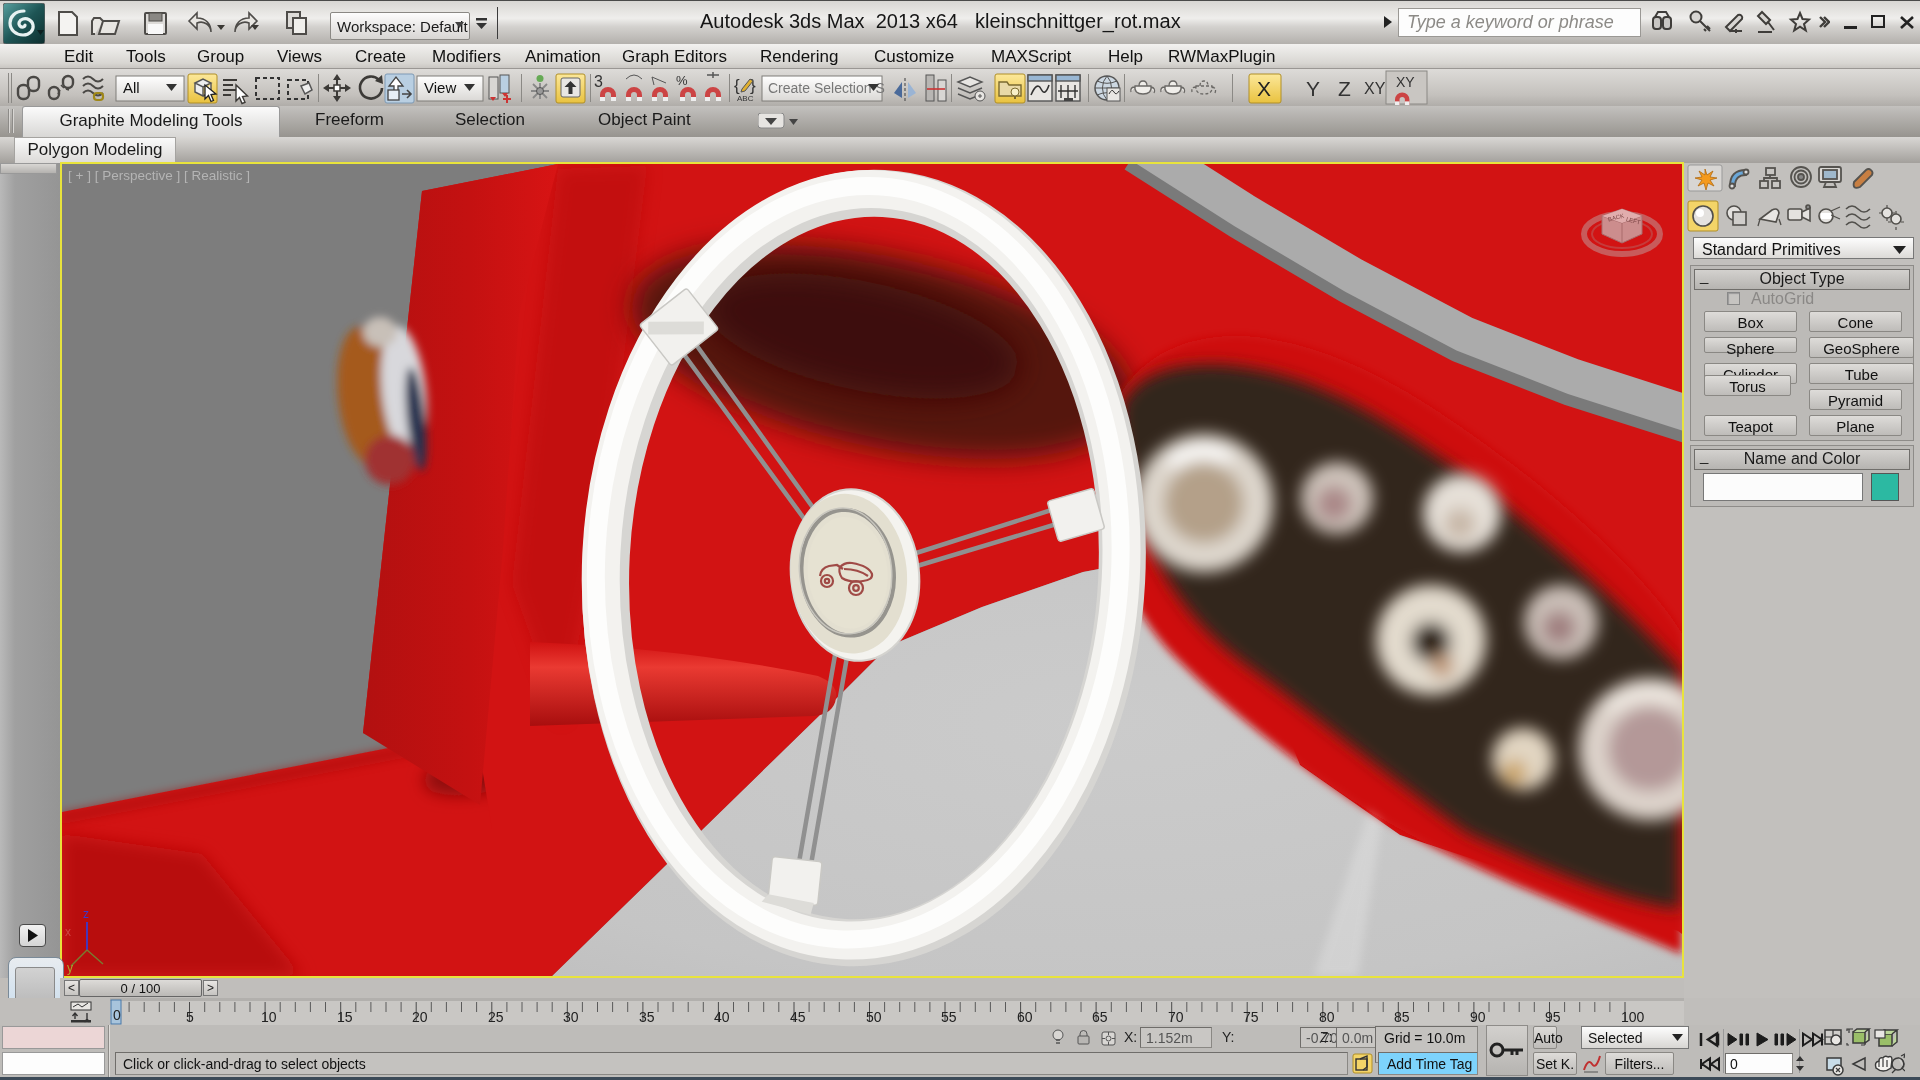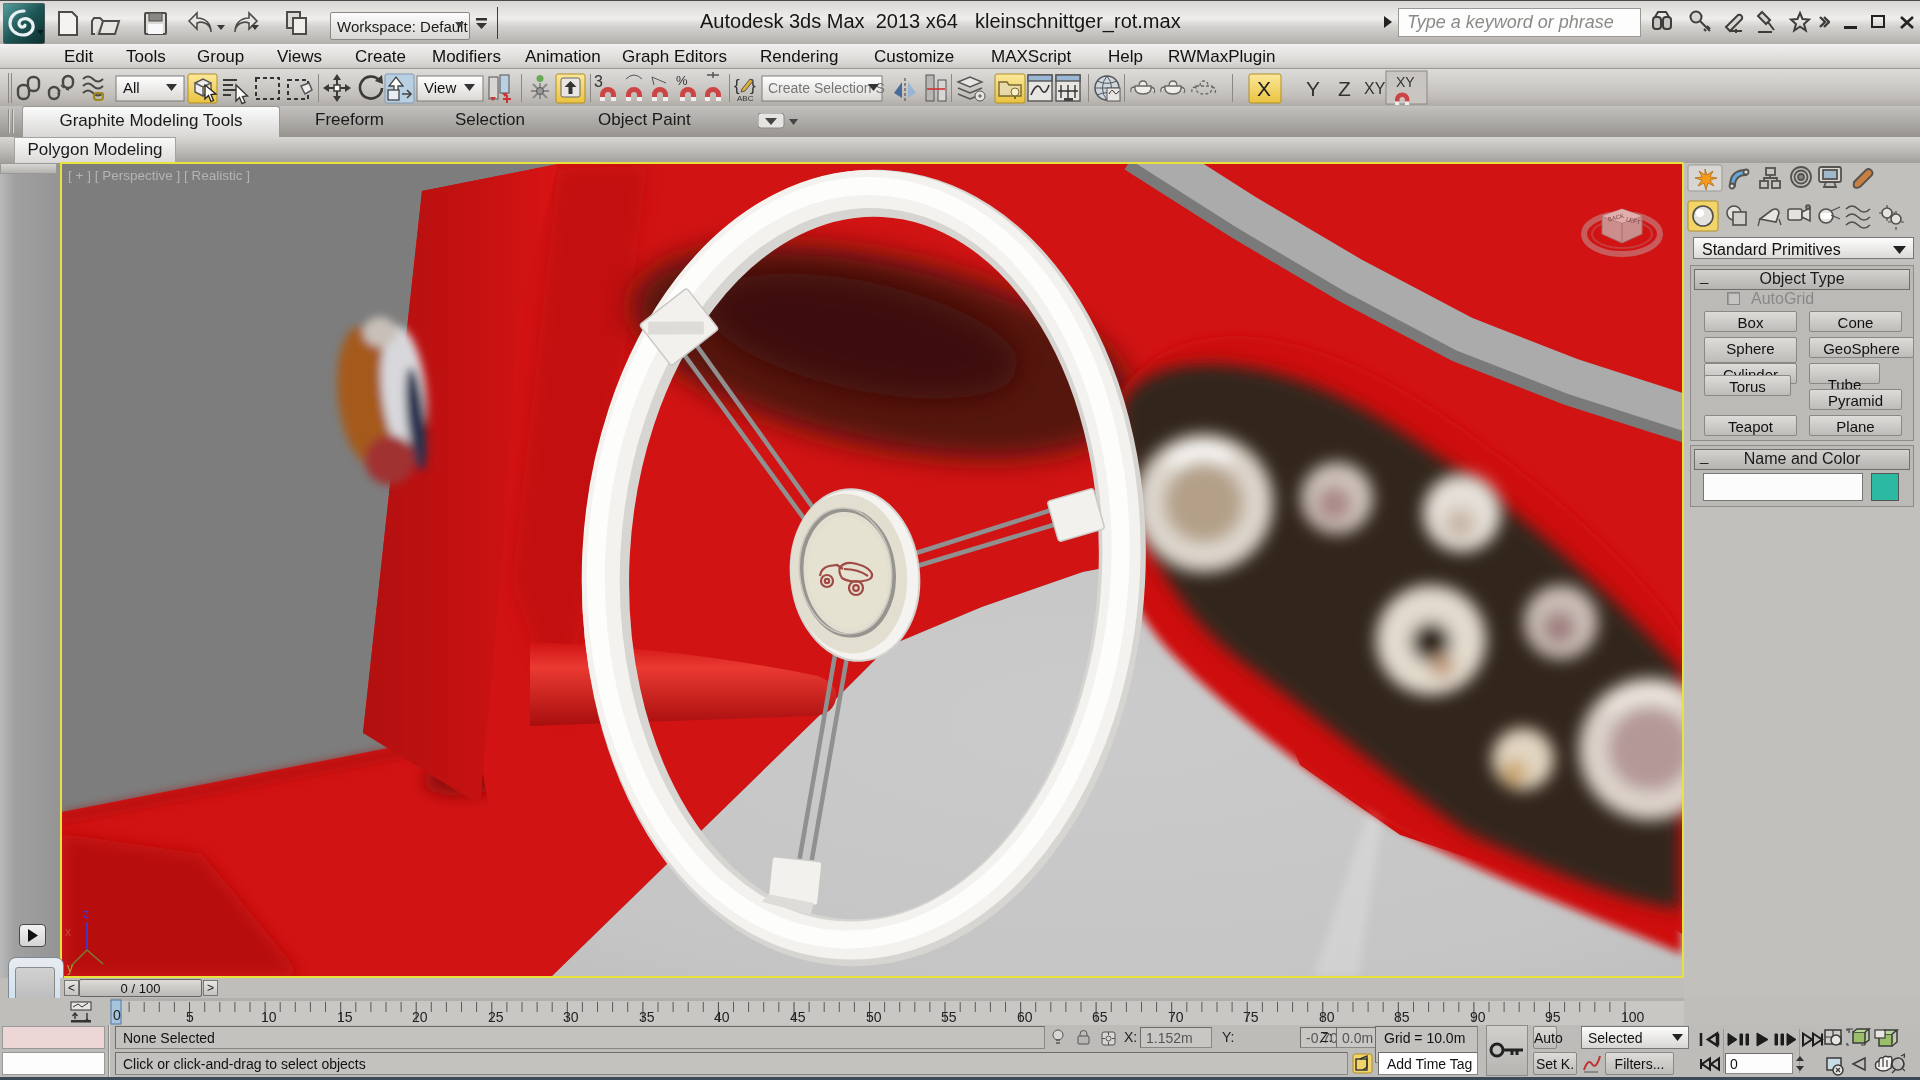--- a/index.html
+++ b/index.html
@@ -508,24 +508,24 @@
   <svg class="abs" style="right:6px;top:8px" width="14" height="10">
         <path d="M0 0 h13 l-6.5 8 z" fill="#222"></path>
       </svg>
  </div>
  <div class="abs" style="left:6px;top:102px;width:224px;height:176px;background:#bcbab7;border:1px solid #8e8c89;">
   <div class="abs" style="left:3px;top:3px;width:216px;height:21px;background:linear-gradient(#d3d1ce,#b6b4b1);border:1px solid #706e6b;font-size:16px;color:#1a1a1a;text-align:center;">Object Type<span style="position:absolute;left:5px;top:-3px;font-size:15px;">_</span></div>
   <div class="abs" style="left:36px;top:26px;width:13px;height:13px;background:#c6c4c1;border:1px solid #888;box-shadow:inset 1px 1px 1px #999;"></div>
   <div class="abs" style="left:60px;top:24px;font-size:16px;color:#8a8886;">AutoGrid</div>
   <div class="btn abs" style="left:13px;top:45px;width:93px;height:21px;font-size:15px;color:#111;text-align:center;padding-top:2px;">Box</div>
   <div class="btn abs" style="left:118px;top:45px;width:93px;height:21px;font-size:15px;color:#111;text-align:center;padding-top:2px;">Cone</div>
-  <div class="btn abs" style="left:13px;top:71px;width:93px;height:26px;font-size:15px;color:#111;text-align:center;padding-top:2px;">Sphere</div>
+  <div class="btn abs" style="left:13px;top:71px;width:93px;height:16px;font-size:15px;color:#111;text-align:center;padding-top:2px;">Sphere</div>
   <div class="btn abs" style="left:118px;top:71px;width:105px;height:21px;font-size:15px;color:#111;text-align:center;padding-top:2px;">GeoSphere</div>
   <div class="btn abs" style="left:13px;top:97px;width:93px;height:21px;font-size:15px;color:#111;text-align:center;padding-top:2px;">Cylinder</div>
-  <div class="btn abs" style="left:118px;top:97px;width:71px;height:21px;font-size:15px;color:#111;text-align:center;padding-top:12px;">Tube</div>
+  <div class="btn abs" style="left:118px;top:97px;width:105px;height:21px;font-size:15px;color:#111;text-align:center;padding-top:2px;">Tube</div>
   <div class="btn abs" style="left:13px;top:109px;width:87px;height:21px;font-size:15px;color:#111;text-align:center;padding-top:2px;">Torus</div>
   <div class="btn abs" style="left:118px;top:123px;width:93px;height:21px;font-size:15px;color:#111;text-align:center;padding-top:2px;">Pyramid</div>
   <div class="btn abs" style="left:13px;top:149px;width:93px;height:21px;font-size:15px;color:#111;text-align:center;padding-top:2px;">Teapot</div>
   <div class="btn abs" style="left:118px;top:149px;width:93px;height:21px;font-size:15px;color:#111;text-align:center;padding-top:2px;">Plane</div>
  </div>
  <div class="abs" style="left:6px;top:282px;width:224px;height:62px;background:#bcbab7;border:1px solid #8e8c89;">
   <div class="abs" style="left:3px;top:3px;width:216px;height:21px;background:linear-gradient(#d3d1ce,#b6b4b1);border:1px solid #706e6b;font-size:16px;color:#1a1a1a;text-align:center;">Name and Color<span style="position:absolute;left:5px;top:-3px;font-size:15px;">_</span></div>
   <div class="abs" style="left:12px;top:27px;width:160px;height:28px;background:#fcfcfc;border:1px solid #777;"></div>
   <div class="abs" style="left:180px;top:27px;width:28px;height:28px;background:#2cb9a2;border:1px solid #555;"></div>
  </div>
@@ -672,21 +672,20 @@
         <text x="1511" y="24" font-size="14" fill="#222">100</text>
       </g>
   <rect x="1" y="2" width="10" height="24" fill="#a8c4dc" stroke="#4878a8"></rect>
   <text x="3" y="22" font-size="14" fill="#222">0</text>
  </svg>
 </div>
 <div id="statusbar">
  <div class="abs" style="left:2px;top:1px;width:103px;height:23px;background:#ecd6d6;border:1px solid #999;"></div>
  <div class="abs" style="left:2px;top:27px;width:103px;height:23px;background:#fdfdfd;border:1px solid #999;"></div>
  <div class="abs" style="left:108px;top:0;width:2px;height:52px;background:#8e8c89;border-right:1px solid #e0dedb;"></div>
- <div class="abs sunken" style="left:115px;top:1px;width:930px;height:23px;font-size:14px;color:#111;padding:3px 0 0 7px;background:#c4c2bf;">None Selected</div>
  <div class="abs sunken" style="left:115px;top:27px;width:1233px;height:23px;font-size:14px;color:#111;padding:3px 0 0 7px;background:#c4c2bf;">Click or click-and-drag to select objects</div>
  <svg class="abs" style="left:1050px;top:3px" width="66" height="20" viewBox="0 0 66 20">
   <g fill="none" stroke="#555">
         <circle cx="8" cy="7" r="5" fill="#d8d6d3"></circle>
         <path d="M6 12 h4 m-4 3 h4" stroke-width="1.5"></path>
         <rect x="28" y="8" width="11" height="8" rx="1" fill="#b8b6b3"></rect>
         <path d="M30 8 v-2 a3.5 3.5 0 0 1 7 0 v2"></path>
         <rect x="52" y="4" width="13" height="13" rx="2" fill="#d8d6d3"></rect>
         <circle cx="58.5" cy="10.5" r="2.5"></circle>
         <path d="M52 10.5 h3 m7 0 h3 M58.5 4 v3 m0 7 v3"></path>
@@ -697,21 +696,21 @@
  <div class="abs" style="left:1222px;top:4px;font-size:14px;color:#222;">Y:</div>
  <div class="abs sunken" style="left:1300px;top:2px;width:72px;height:21px;background:#c9c7c4;font-size:14px;color:#555;padding:2px 0 0 5px;">-0.707m</div>
  <div class="abs" style="left:1320px;top:4px;font-size:14px;color:#222;">Z:</div>
  <div class="abs sunken" style="left:1336px;top:2px;width:60px;height:21px;background:#c9c7c4;font-size:14px;color:#555;padding:2px 0 0 5px;">0.0m</div>
  <div class="abs sunken" style="left:1375px;top:1px;width:103px;height:37px;background:#c4c2bf;font-size:14px;color:#111;padding:3px 0 0 8px;">Grid = 10.0m</div>
  <svg class="abs" style="left:1352px;top:28px" width="22" height="21">
       <rect x="1" y="1" width="19" height="19" rx="2" fill="#f3d468" stroke="#b08f28"></rect>
       <rect x="4" y="6" width="11" height="11" fill="none" stroke="#333" stroke-width="1.4"></rect>
       <path d="M8 6 l7 -3 v11 l-4 3" fill="none" stroke="#333" stroke-width="1.4"></path>
     </svg>
- <div class="abs sunken" style="left:1378px;top:27px;width:100px;height:23px;background:#ffffff;font-size:14px;color:#111;padding:3px 0 16px 8px;">Add Time Tag</div>
+ <div class="abs sunken" style="left:1378px;top:27px;width:100px;height:23px;background:#7dd3fc;font-size:14px;color:#111;padding:3px 0 16px 8px;">Add Time Tag</div>
  <div class="abs" style="left:1486px;top:0;width:42px;height:51px;background:linear-gradient(#d2d0cd,#b6b4b1);border:1px solid #8e8c89;"></div>
  <svg class="abs" style="left:1489px;top:14px" width="38" height="22" viewBox="0 0 38 22">
       <circle cx="8" cy="11" r="6" fill="none" stroke="#222" stroke-width="3"></circle>
       <path d="M14 11 h20 m-6 0 v5 m-5 -5 v5" stroke="#222" stroke-width="3"></path>
     </svg>
  <div class="btn abs" style="left:1533px;top:1px;width:24px;height:23px;font-size:14px;color:#111;text-align:center;padding-top:3px;">Auto</div>
  <div class="btn abs" style="left:1533px;top:27px;width:44px;height:23px;font-size:14px;color:#111;text-align:center;padding-top:3px;">Set K.</div>
  <div class="abs" style="left:1581px;top:1px;width:108px;height:23px;background:linear-gradient(#fdfdfd,#d8d6d3);border:1px solid #777;font-size:14px;color:#111;padding:3px 0 0 6px;">Selected
   <svg class="abs" style="right:4px;top:7px" width="12" height="9">
         <path d="M0 0 h11 l-5.5 7 z" fill="#222"></path>

